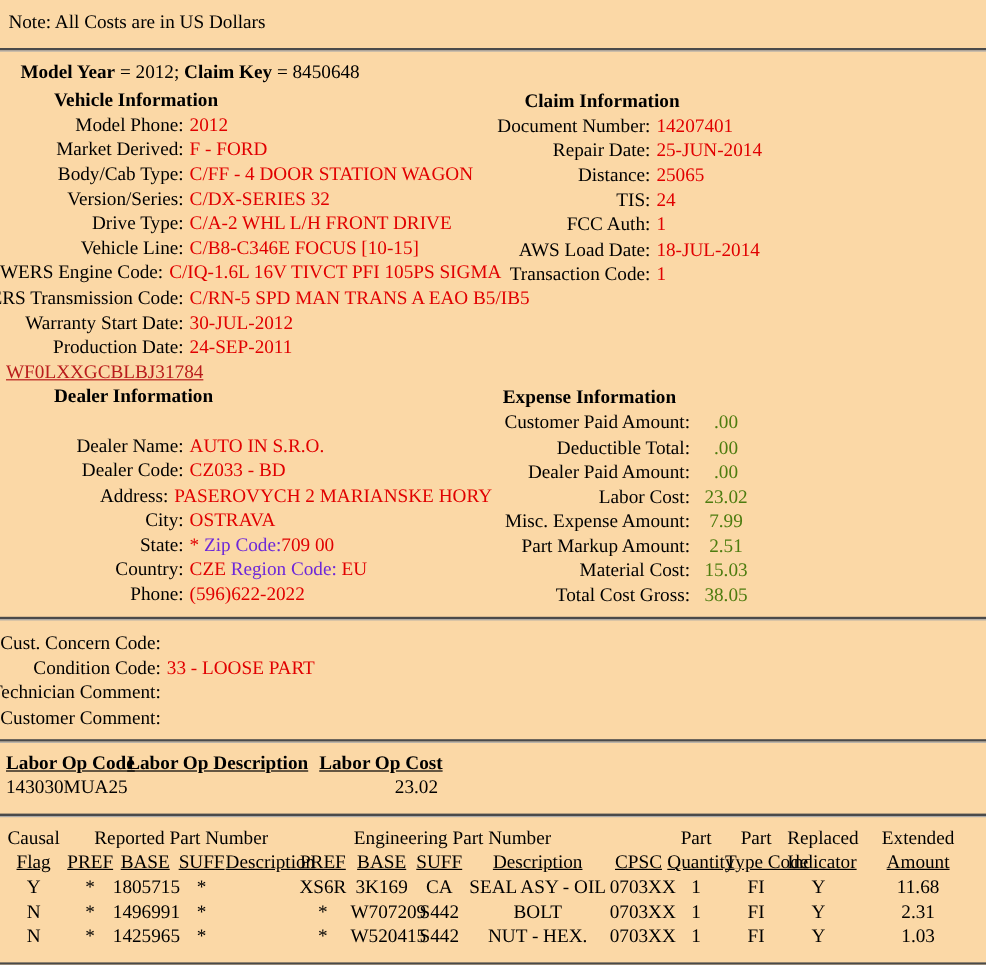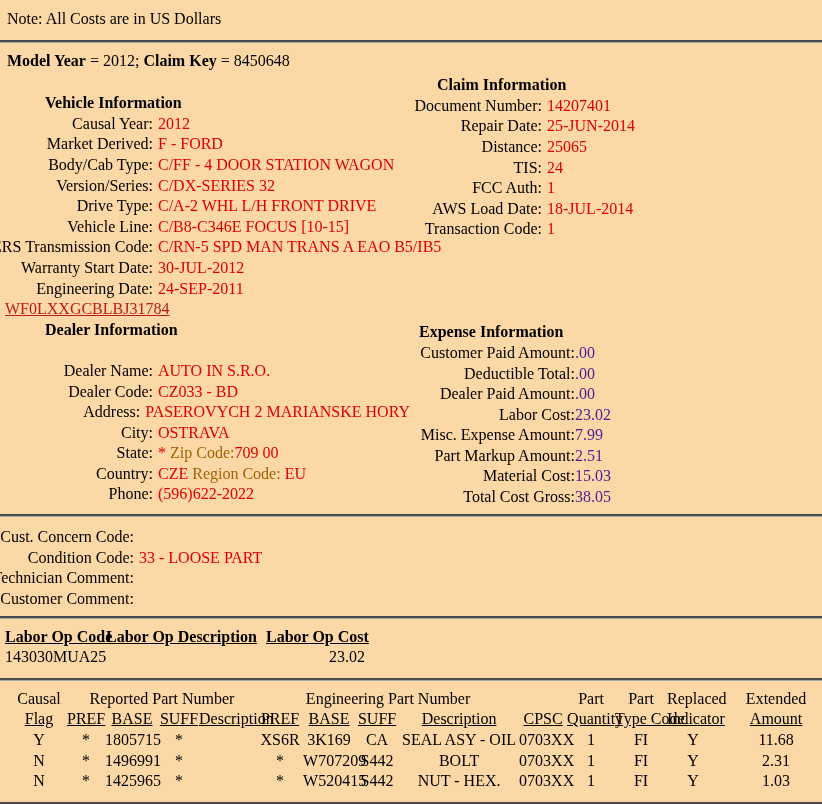--- a/index.html
+++ b/index.html
@@ -5,54 +5,54 @@
   * { box-sizing: border-box; }
   html,body { margin:0; padding:0; }
   body {
     width:822px; height:804px; overflow:hidden;
     background:#FBD8A6;
     font-family:"Liberation Serif","DejaVu Serif",serif;
     font-size:16px; line-height:20.6px; color:#000;
   }
   hr.rule { border:0; height:0; border-top:2px solid #4a4a4a; border-bottom:1px solid #a9a9a9; margin:0; }
   .note { padding:9px 7px 10px; }
-  .summary { padding:8px 7px 3px; }
+  .summary { padding:8px 17px 3px; }
   .bold { font-weight:bold; }
 
   .columns { position:relative; height:440px; }
-  .col-left  { position:absolute; left:0;   top:19px; width:410px; }
+  .col-left  { position:absolute; left:0;   top:0; width:410px; }
   .col-right { position:absolute; left:392px; top:1px; width:412px; }
 
   .section-title { font-weight:bold; height:20.6px; }
   .t-indent45 { padding-left:45px; }
   .t-indent27 { padding-left:27px; }
 
   .row { display:flex; height:20.6px; }
   .lbl { display:flex; justify-content:flex-end; white-space:nowrap; }
   .col-left .lbl { width:153px; }
   .c-lbl { width:150px; }
   .exp-lbl { width:183px; }
   .val { color:#E10000; padding-left:5px; white-space:nowrap; }
-  .val .blk { color:#a16207; }
-  .exp-val { width:60px; text-align:left; color:#4c1d95; white-space:nowrap; }
+  .val .blk { color:#6d28d9; }
+  .exp-val { width:60px; text-align:center; color:#4d7c0f; white-space:nowrap; }
   .spacer { height:20.6px; }
   a.vin { color:#b91c1c; text-decoration:underline; padding-left:5px; white-space:nowrap; }
 
   .concern { padding:10px 0 6px; }
   .concern .lbl { width:134px; }
 
   .labor { padding:8px 0 10px 5px; }
   .lrow { display:flex; height:20.6px; }
   .lc1 { width:101px; white-space:nowrap; }
   .lc2 { width:160px; white-space:nowrap; }
   .lc3 { width:99px;  white-space:nowrap; }
   .lrow .hd { font-weight:bold; text-decoration:underline; }
   .lc3-val { text-align:right; }
 
-  .parts { padding:8px 11px 0; }
+  .parts { padding:8px 0 0; }
   table.parts-table { width:822px; border-collapse:collapse; table-layout:fixed; }
   table.parts-table th, table.parts-table td {
     padding:0; height:20.6px; line-height:20.6px;
     text-align:center; white-space:nowrap; overflow:visible; font-weight:normal;
   }
   .gh { font-weight:bold; }
   .ch { font-weight:bold; text-decoration:underline; }
   td.amount { text-align:right; padding-right:16px; }
 </style>
 </head>
@@ -63,21 +63,21 @@
 
 <div class="summary"><span class="bold">Model Year</span>
 <span>= 2012;</span>
 <span class="bold">Claim Key</span>
 <span>= 8450648</span></div>
 
 <div class="columns">
   <div class="col-left">
     <div class="section-title t-indent45">Vehicle Information</div>
     <div class="row">
-        <span class="lbl">Causal Year:</span>
+        <span class="lbl">Model Phone:</span>
         <span class="val">2012</span>
       </div>
     <div class="row">
         <span class="lbl">Market Derived:</span>
         <span class="val">F - FORD</span>
       </div>
     <div class="row">
         <span class="lbl">Body/Cab Type:</span>
         <span class="val">C/FF - 4 DOOR STATION WAGON</span>
       </div>
@@ -87,29 +87,33 @@
       </div>
     <div class="row">
         <span class="lbl">Drive Type:</span>
         <span class="val">C/A-2 WHL L/H FRONT DRIVE</span>
       </div>
     <div class="row">
         <span class="lbl">Vehicle Line:</span>
         <span class="val">C/B8-C346E FOCUS [10-15]</span>
       </div>
     <div class="row">
+        <span class="lbl">WERS Engine Code:</span>
+        <span class="val">C/IQ-1.6L 16V TIVCT PFI 105PS SIGMA</span>
+      </div>
+    <div class="row">
         <span class="lbl">WERS Transmission Code:</span>
         <span class="val">C/RN-5 SPD MAN TRANS A EAO B5/IB5</span>
       </div>
     <div class="row">
         <span class="lbl">Warranty Start Date:</span>
         <span class="val">30-JUL-2012</span>
       </div>
     <div class="row">
-        <span class="lbl">Engineering Date:</span>
+        <span class="lbl">Production Date:</span>
         <span class="val">24-SEP-2011</span>
       </div>
     <div class="row">
         <a class="vin" href="#">WF0LXXGCBLBJ31784</a>
       </div>
 
     <div class="section-title t-indent45">Dealer Information</div>
     <div class="spacer"></div>
     <div class="row">
         <span class="lbl">Dealer Name:</span>

